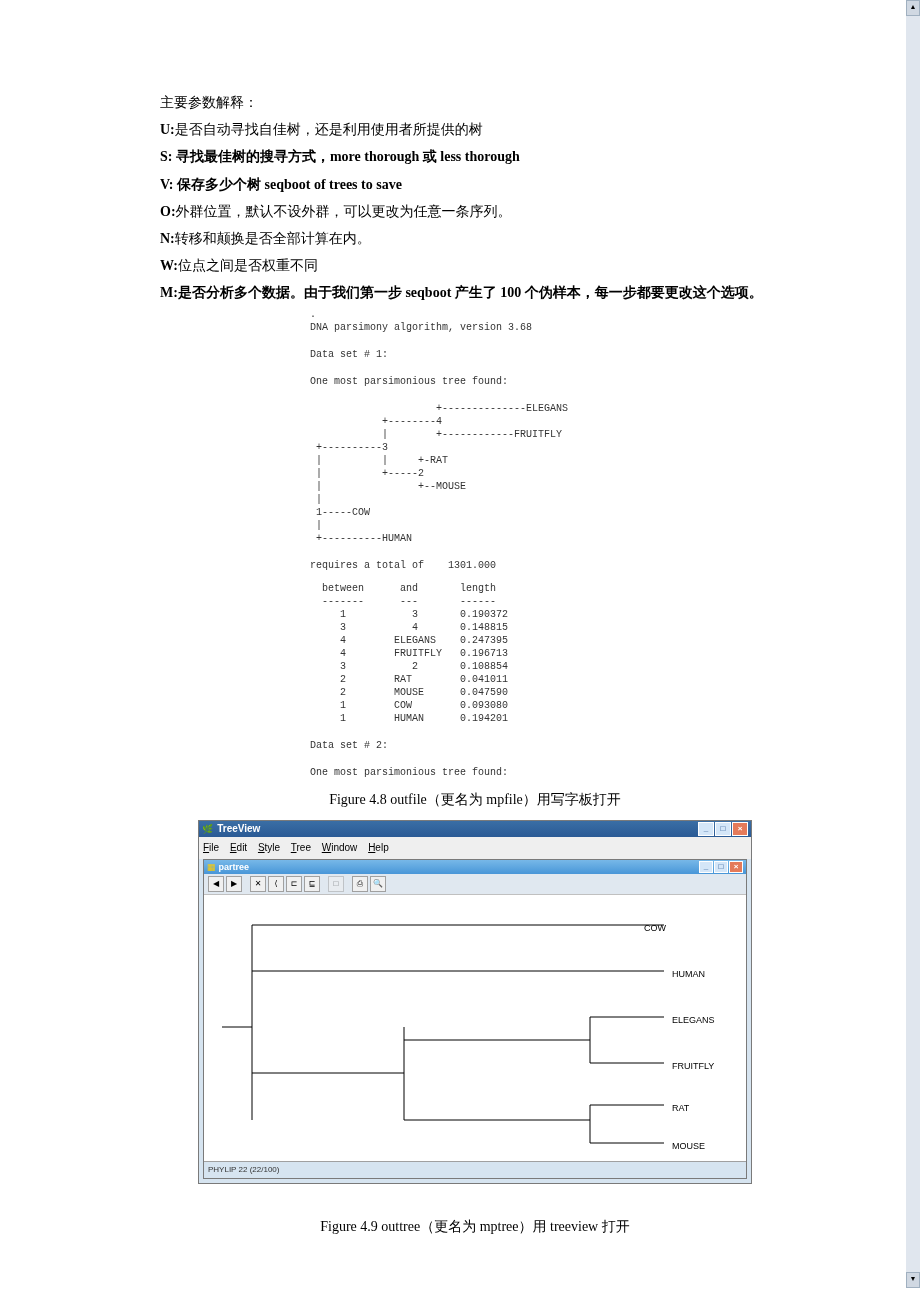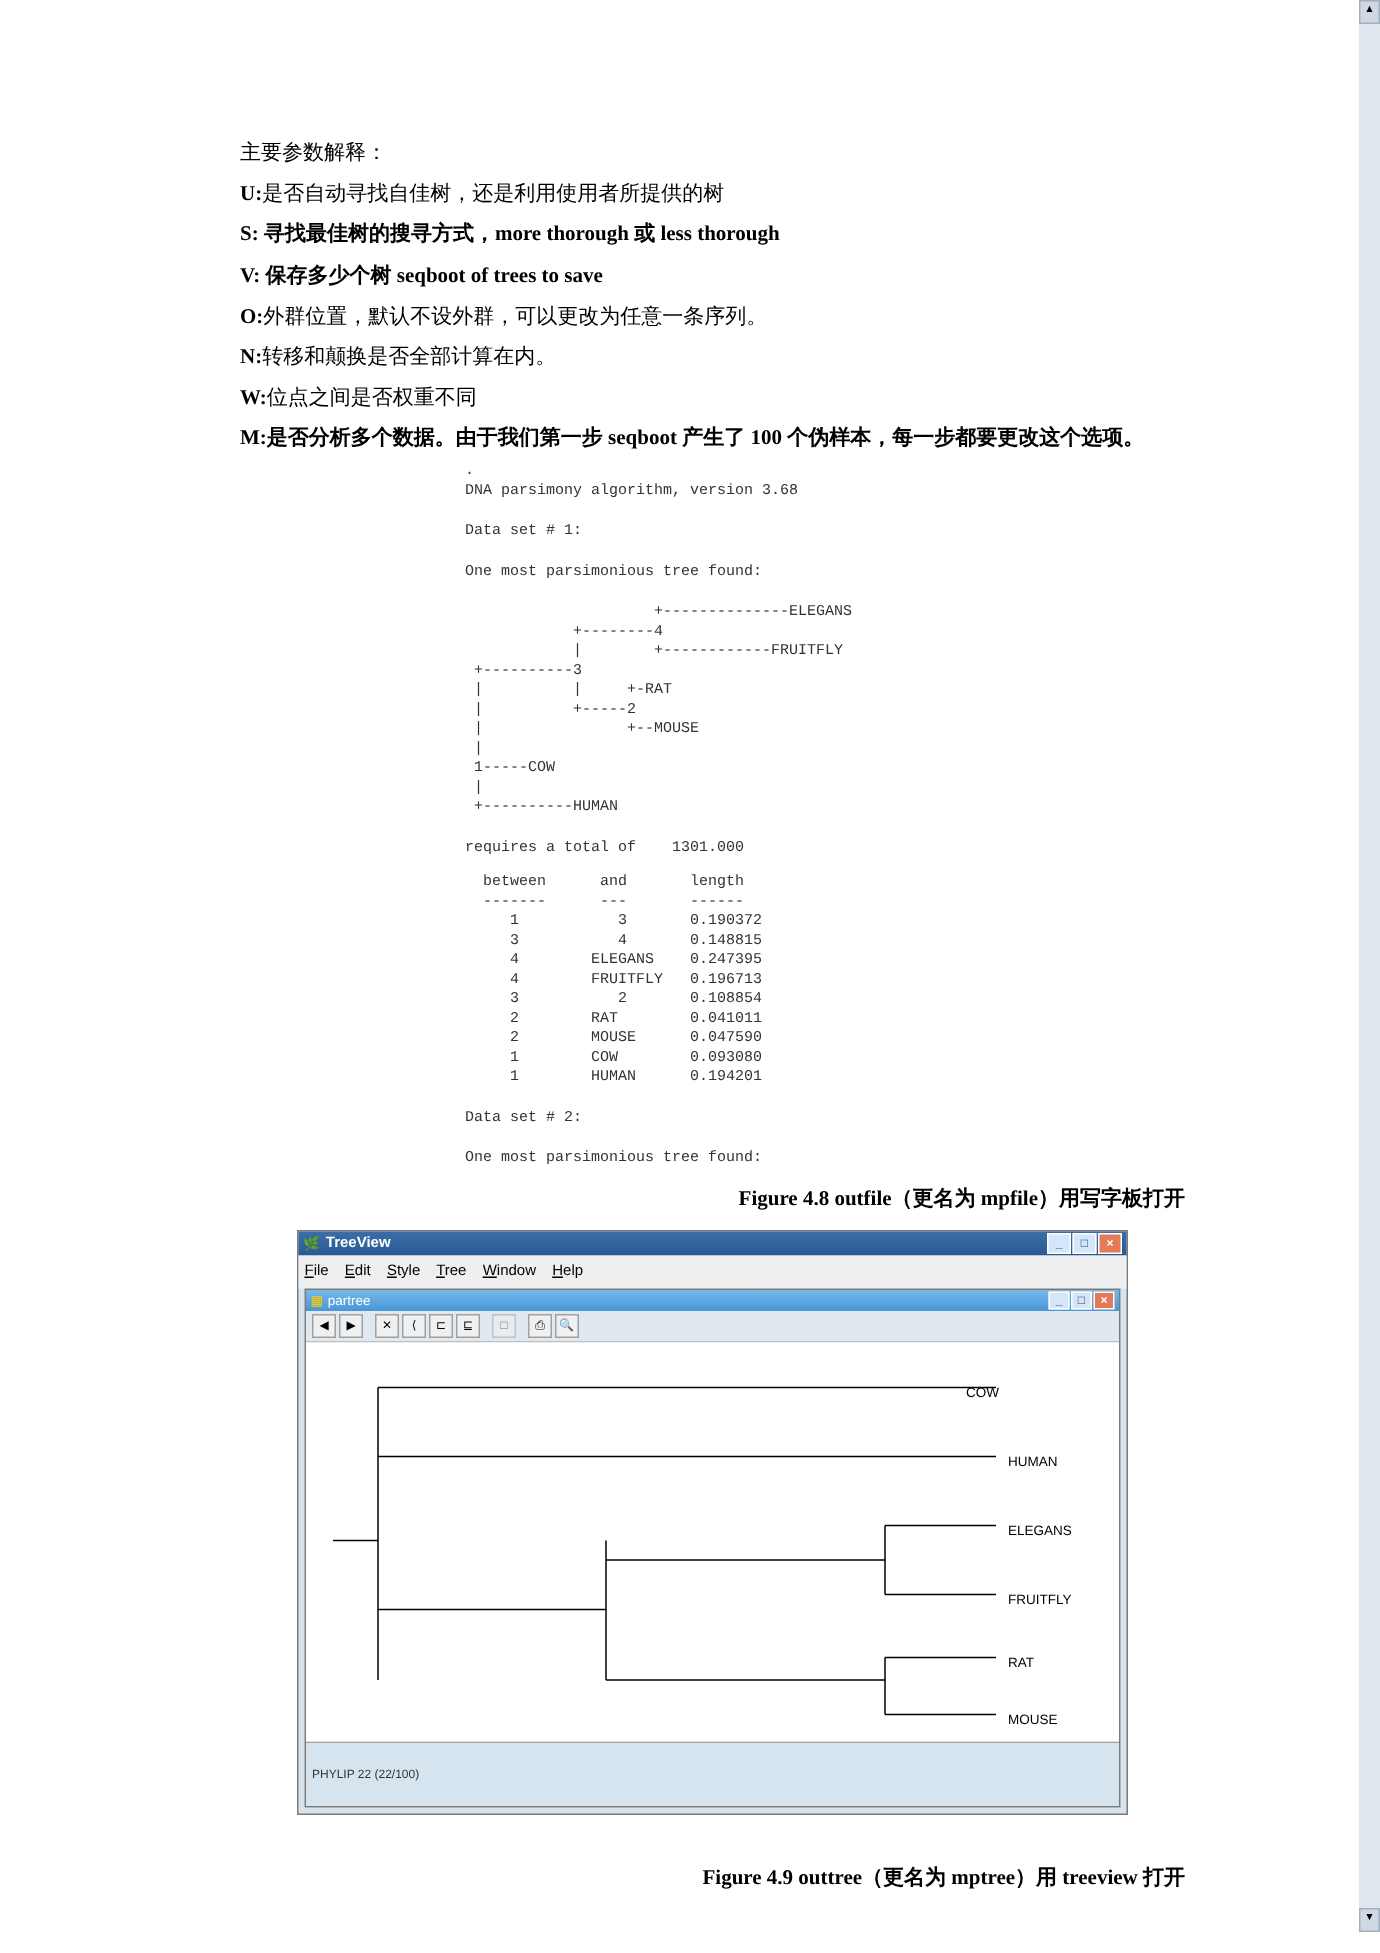--- a/index.html
+++ b/index.html
@@ -1,41 +1,41 @@
 <!DOCTYPE html>
 <html><head>
 <meta charset="utf-8">
 <style>
 body{margin:0;background:#fff;font-family:"SimSun","Times New Roman",serif;font-size:14px;color:#000;line-height:1.8}
 .page{width:920px;margin:0 auto;padding:90px 130px 40px 160px;box-sizing:border-box}
 .para{margin:0 0 2px 0}
 .bold{font-weight:bold}
 .code-block{font-family:"Courier New",monospace;font-size:10px;line-height:1.3;white-space:pre;margin-left:150px;color:#333}
-.caption{text-align:right;font-weight:bold;margin:8px 0}
+.caption{text-align:center;font-weight:normal;margin:8px 0}
 .app{width:552px;margin:8px auto 0 auto;border:1px solid #7a7a7a;font-family:Tahoma,Arial,sans-serif;font-size:9px;background:#d6e4f0}
 .titlebar{background:linear-gradient(to bottom,#3a6ea5,#2a5a95);color:#fff;display:flex;align-items:center;height:16px;padding:0 3px}
 .titlebar .ttl{flex:1;font-weight:bold;font-size:10px}
 .wbtns{display:flex;gap:1px}
 .wbtn{width:14px;height:12px;background:#d4e6f8;border:1px solid #fff;display:flex;align-items:center;justify-content:center;font-size:8px;font-weight:bold;color:#1a4a8a;cursor:pointer}
 .wbtn.cls{background:#e47a5a;color:#fff}
 .menubar{background:#efefef;padding:2px 4px;font-size:10px}
 .menubar span{margin-right:8px;cursor:pointer}
 .menubar span u{text-decoration:underline}
 .inner{margin:0 4px 4px 4px;border:1px solid #7a7a7a;background:#fff;position:relative}
 .sub-tb{background:linear-gradient(to bottom,#77b8e8,#4896d8);color:#fff;display:flex;align-items:center;height:14px;padding:0 3px}
-.sub-tb .ttl{flex:1;font-weight:normal;font-size:9px;color:#fff}
+.sub-tb .ttl{flex:1;font-weight:bold;font-size:9px;color:#fff}
 .inner .wbtn{width:12px;height:10px}
 .toolbar{background:#e0e8f0;padding:2px 4px;display:flex;gap:2px;align-items:center;border-bottom:1px solid #c0c0c0}
 .tbtn{width:14px;height:14px;border:1px solid #a0a0a0;background:#f0f0f0;display:flex;align-items:center;justify-content:center;font-size:8px;cursor:pointer}
 .tbtn.dis{opacity:.5}
 .tsep{width:4px}
 .canvas{background:#fff;height:266px;position:relative}
 .canvas svg{position:absolute;left:0;top:0}
 .leaf{position:absolute;font-size:9px;color:#000}
-.status{background:#d6e4f0;border-top:1px solid #a0a0a0;padding:14px 4px;font-size:8px;color:#333}
+.status{background:#d6e4f0;border-top:1px solid #a0a0a0;padding:1px 4px;font-size:8px;color:#333}
 .sb{position:absolute;right:0;top:0;bottom:14px;width:14px;background:#e0e6ee}
 .sb .up,.sb .dn{height:14px;background:#d0d8e2;border:1px solid #a0b0c0;font-size:7px;text-align:center;cursor:pointer}
 .sb .dn{position:absolute;bottom:0;left:0;right:0}
 </style>
 </head>
 <body>
 
 <div class="page">
 
 <p class="para">主要参数解释：</p>

